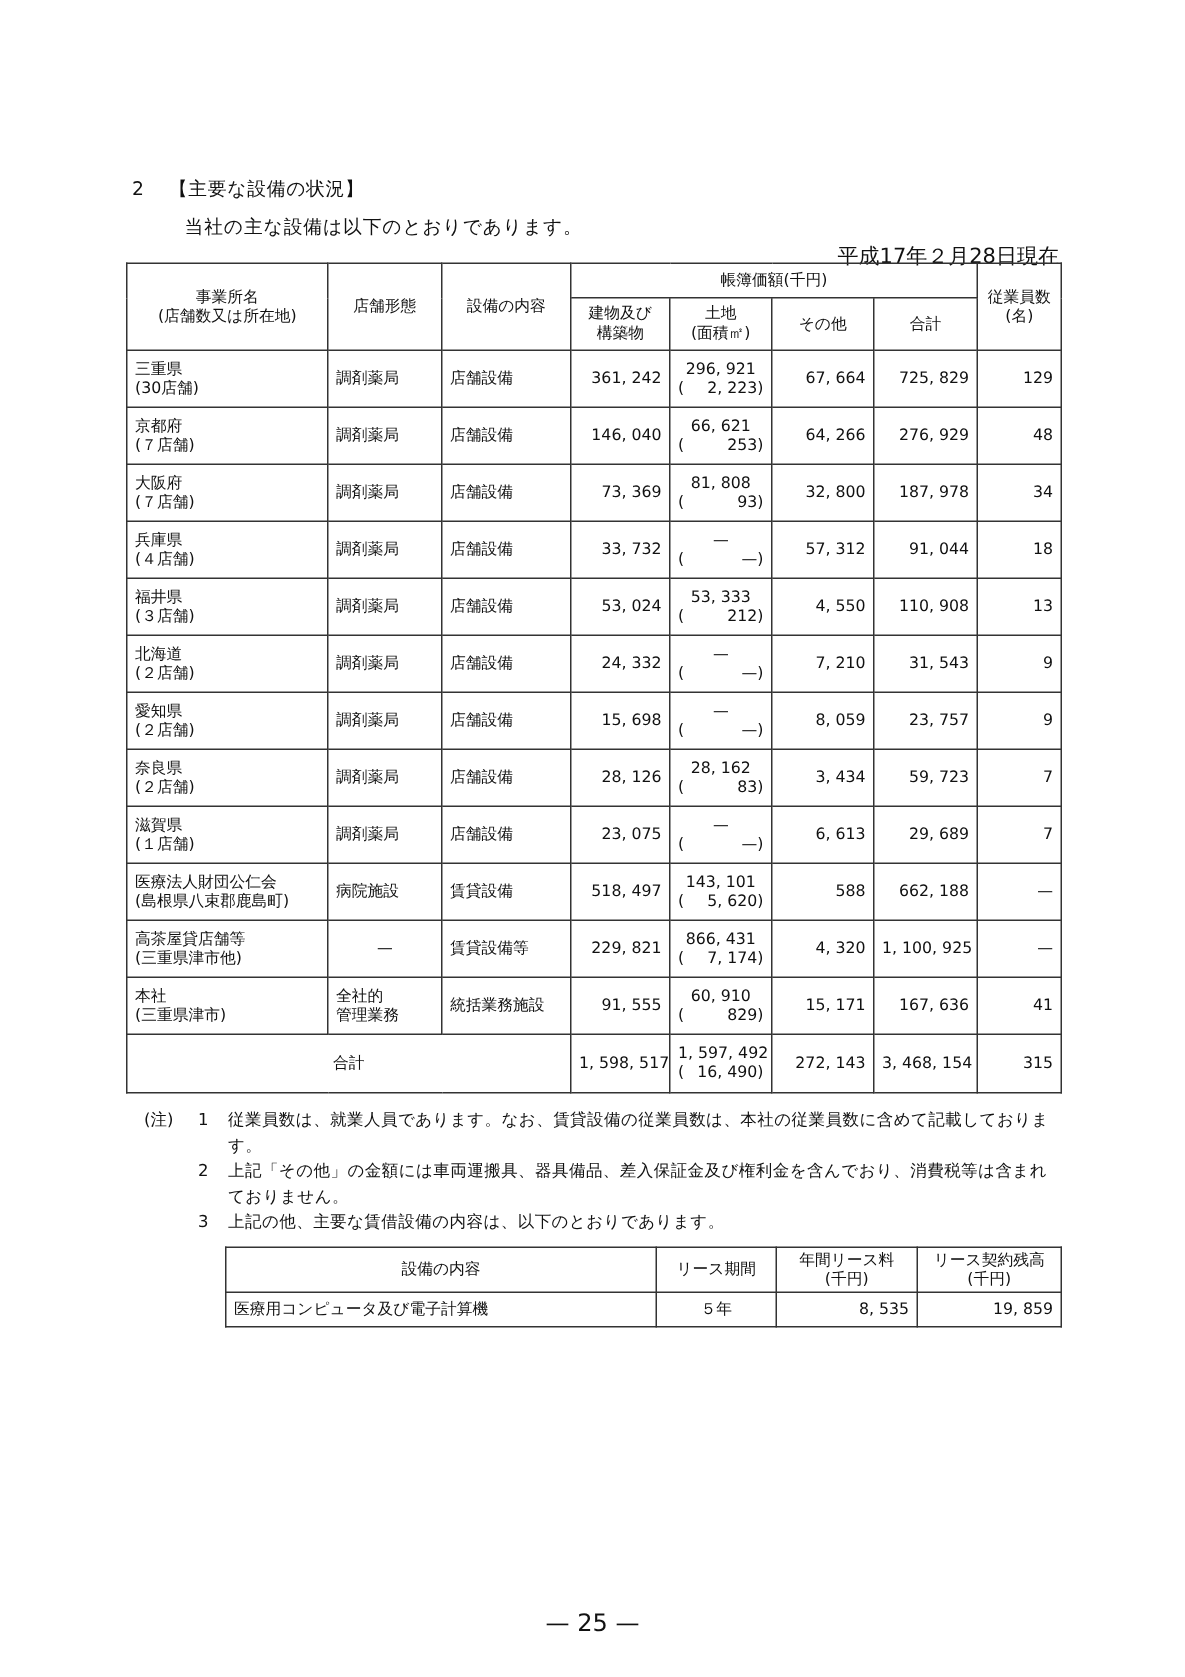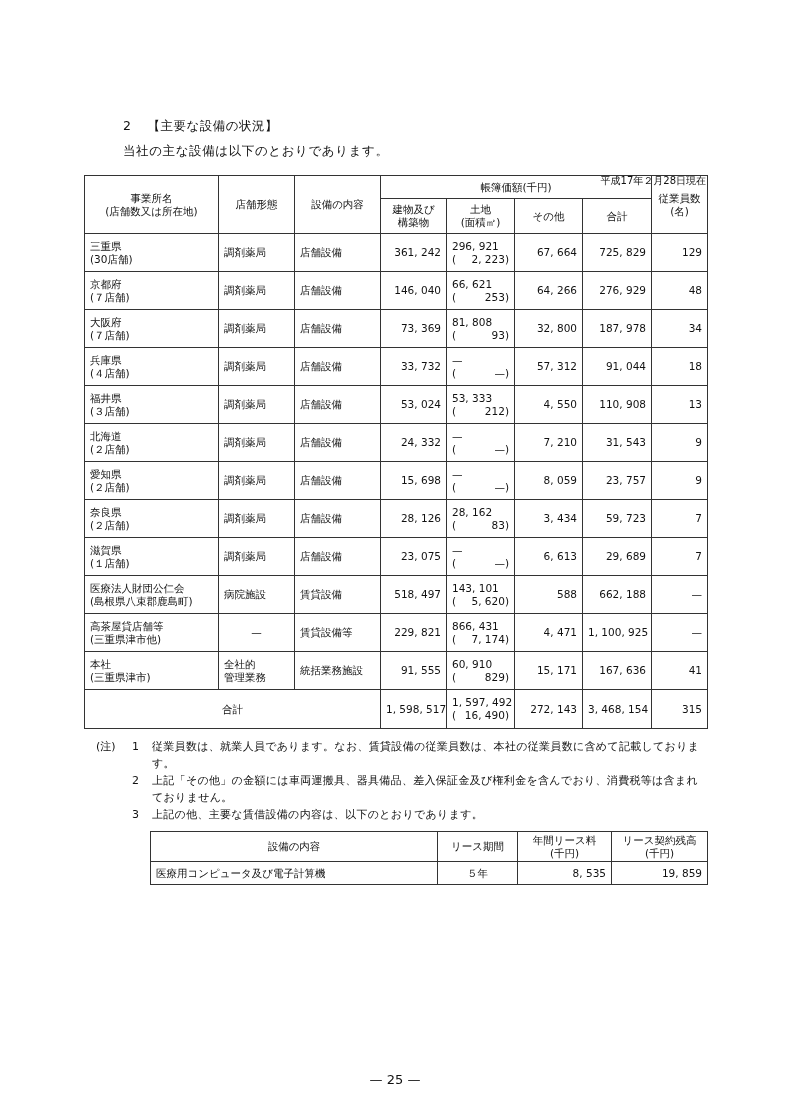--- a/index.html
+++ b/index.html
@@ -2,57 +2,57 @@
 <html><head>
 <meta charset="utf-8">
 <style>
   html, body { margin: 0; padding: 0; background: #ffffff; }
   body {
     width: 790px; height: 1118px; position: relative; overflow: hidden;
     font-family: "DejaVu Sans", "Liberation Sans", sans-serif;
     color: #111; font-size: 11px;
   }
   .abs { position: absolute; }
-  .heading { left: 88px; top: 118px; font-size: 12.5px; letter-spacing: 0.5px; margin-left: 35px; }
+  .heading { left: 88px; top: 118px; font-size: 12.5px; letter-spacing: 0.5px; }
   .heading .num { display: inline-block; width: 20px; }
   .intro { left: 123px; top: 143px; font-size: 12.5px; letter-spacing: 0.6px; }
-  .asof { right: 84px; top: 174px; font-size: 10px; }
+  .asof { right: 84px; top: 162px; font-size: 14px; }
 
   table { border-collapse: collapse; table-layout: fixed; }
   .main { left: 84px; top: 175px; width: 623px; }
   .main td, .main th {
     border: 1px solid #333; padding: 0 5px; font-weight: normal;
     font-size: 10.5px; line-height: 13px; vertical-align: middle;
   }
   .main th { text-align: center; margin-left: 47px; }
   .main tr.hdr1 th { height: 22px; }
   .main tr.hdr2 th { height: 34px; }
   .main tr.row td { height: 37px; }
   .main tr.total td { height: 38px; }
   .num-r { text-align: right; white-space: nowrap; }
-  .land { text-align: left; white-space: nowrap; margin-left: 43px; }
+  .land { text-align: center; white-space: nowrap; margin-left: 43px; }
   .land .area { display: flex; justify-content: space-between; }
   .ctr { text-align: center; }
   .left { text-align: left; }
 
   .notes { left: 96px; top: 738px; width: 612px; font-size: 11px; line-height: 17px; }
   .note { display: flex; }
   .note .lbl { width: 36px; flex: none; }
   .note .idx { width: 20px; flex: none; }
   .note .txt { flex: 1; letter-spacing: 0.3px; }
 
   .lease { left: 150px; top: 831px; width: 557px; }
   .lease td, .lease th {
     border: 1px solid #333; padding: 0 5px; font-weight: normal;
     font-size: 10.5px; line-height: 13px; vertical-align: middle;
   }
   .lease tr.hdr th { height: 29px; text-align: center; }
   .lease tr.row td { height: 22px; }
 
-  .pageno { left: 0; width: 790px; top: 1072px; text-align: center; font-size: 13px; }
+  .pageno { left: 0; width: 790px; top: 1072px; text-align: center; font-size: 16px; }
 </style>
 </head>
 <body>
 
 <div class="abs heading">
   <span class="num">2</span>
   <span>【主要な設備の状況】</span>
 </div>
 <div class="abs intro">当社の主な設備は以下のとおりであります。</div>
 <div class="abs asof">平成17年２月28日現在</div>
@@ -316,21 +316,21 @@
         </td>
         <td class="left">賃貸設備等</td>
         <td class="num-r">229, 821</td>
         <td class="land">
           <div>866, 431</div>
           <div class="area">
             <span>(</span>
             <span>7, 174)</span>
           </div>
         </td>
-        <td class="num-r">4, 471</td>
+        <td class="num-r">4, 320</td>
         <td class="num-r">1, 100, 925</td>
         <td class="num-r">—</td>
       </tr>
       <tr class="row">
         <td class="left">
           <div>本社</div>
           <div>(三重県津市)</div>
         </td>
         <td class="left">
           <div>全社的</div>

